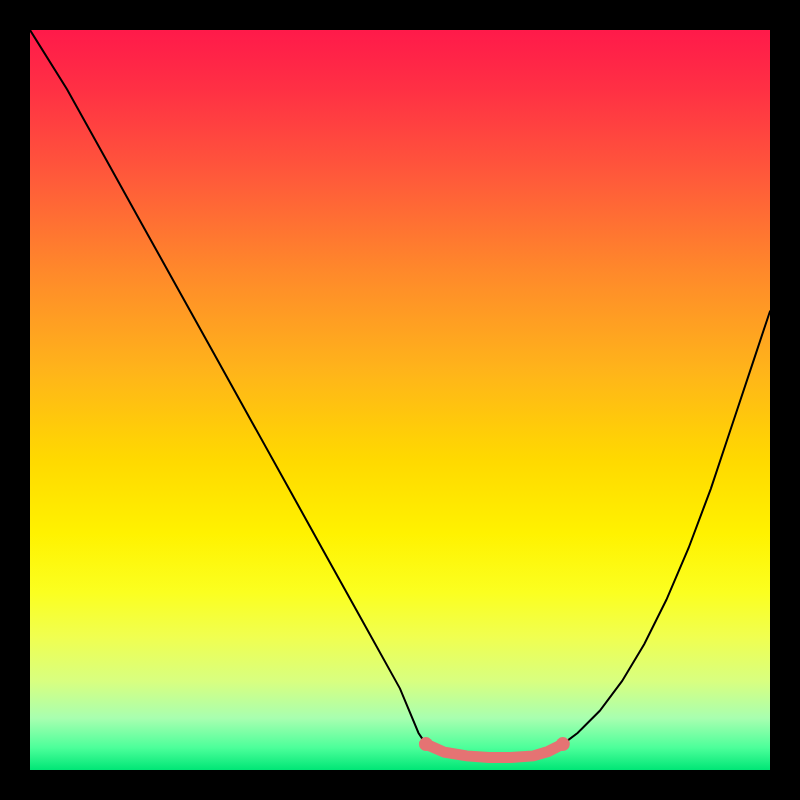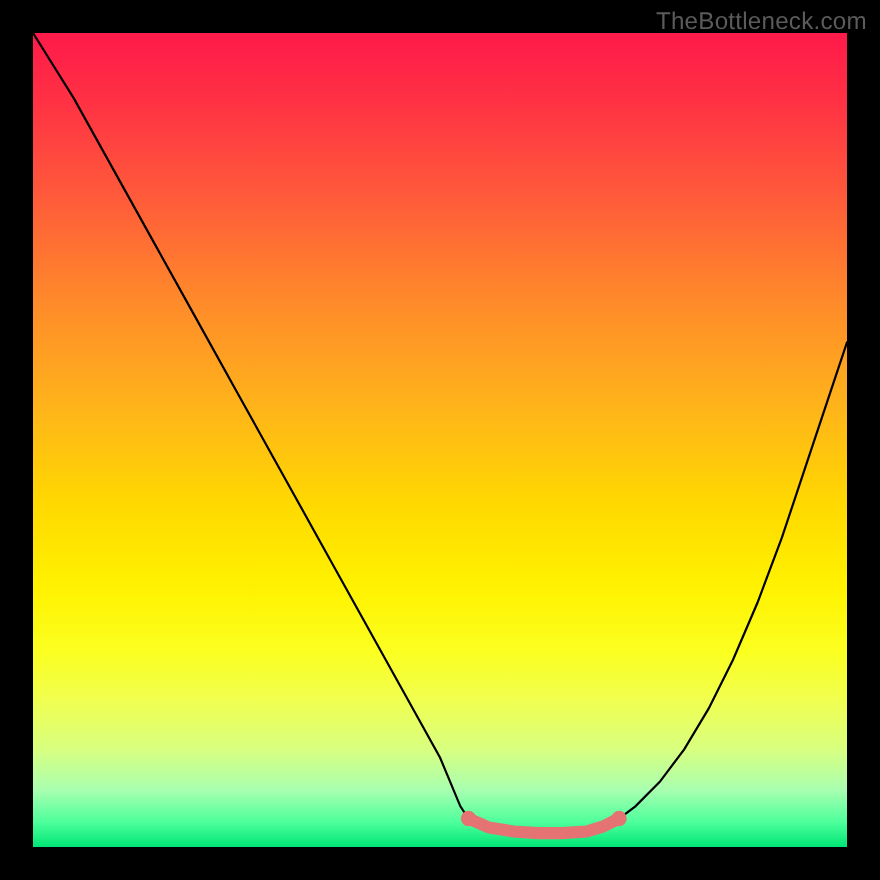--- a/index.html
+++ b/index.html
@@ -49,21 +49,20 @@
   }
   svg.curves {
     position: absolute;
     inset: 0;
     z-index: 2;
   }
 </style>
 </head>
 <body>
 <div class="container">
-  <div class="watermark">TheBottleneck.com</div>
 
   <div class="plot-wrap">
     <div class="gradient-bg"></div>
     <svg class="curves" viewBox="0 0 740 740" preserveAspectRatio="none">
       <path id="left-curve" stroke="#000" stroke-width="2" fill="none" stroke-linecap="round" d="M0.0 0.0 L37.0 59.2 L74.0 125.8 L111.0 192.4 L148.0 259.0 L185.0 325.6 L222.0 392.2 L259.0 458.8 L296.0 525.4 L333.0 592.0 L370.0 658.6 L388.5 703.0 L395.9 714.1"></path>
       <path id="right-curve" stroke="#000" stroke-width="2" fill="none" stroke-linecap="round" d="M532.8 714.1 L547.6 703.0 L569.8 680.8 L592.0 651.2 L614.2 614.2 L636.4 569.8 L658.6 518.0 L680.8 458.8 L703.0 392.2 L725.2 325.6 L740.0 281.2"></path>
       <path id="floor-path" stroke="#e57373" stroke-width="11" fill="none" stroke-linecap="round" d="M395.9 714.1 L414.4 722.2 L436.6 725.9 L458.8 727.4 L481.0 727.4 L503.2 725.9 L518.0 721.5 L532.8 714.1"></path>
       <circle id="floor-dot-left" fill="#e57373" cx="395.90000000000003" cy="714.1" r="7"></circle>
       <circle id="floor-dot-right" fill="#e57373" cx="532.8" cy="714.1" r="7"></circle>
     </svg>

